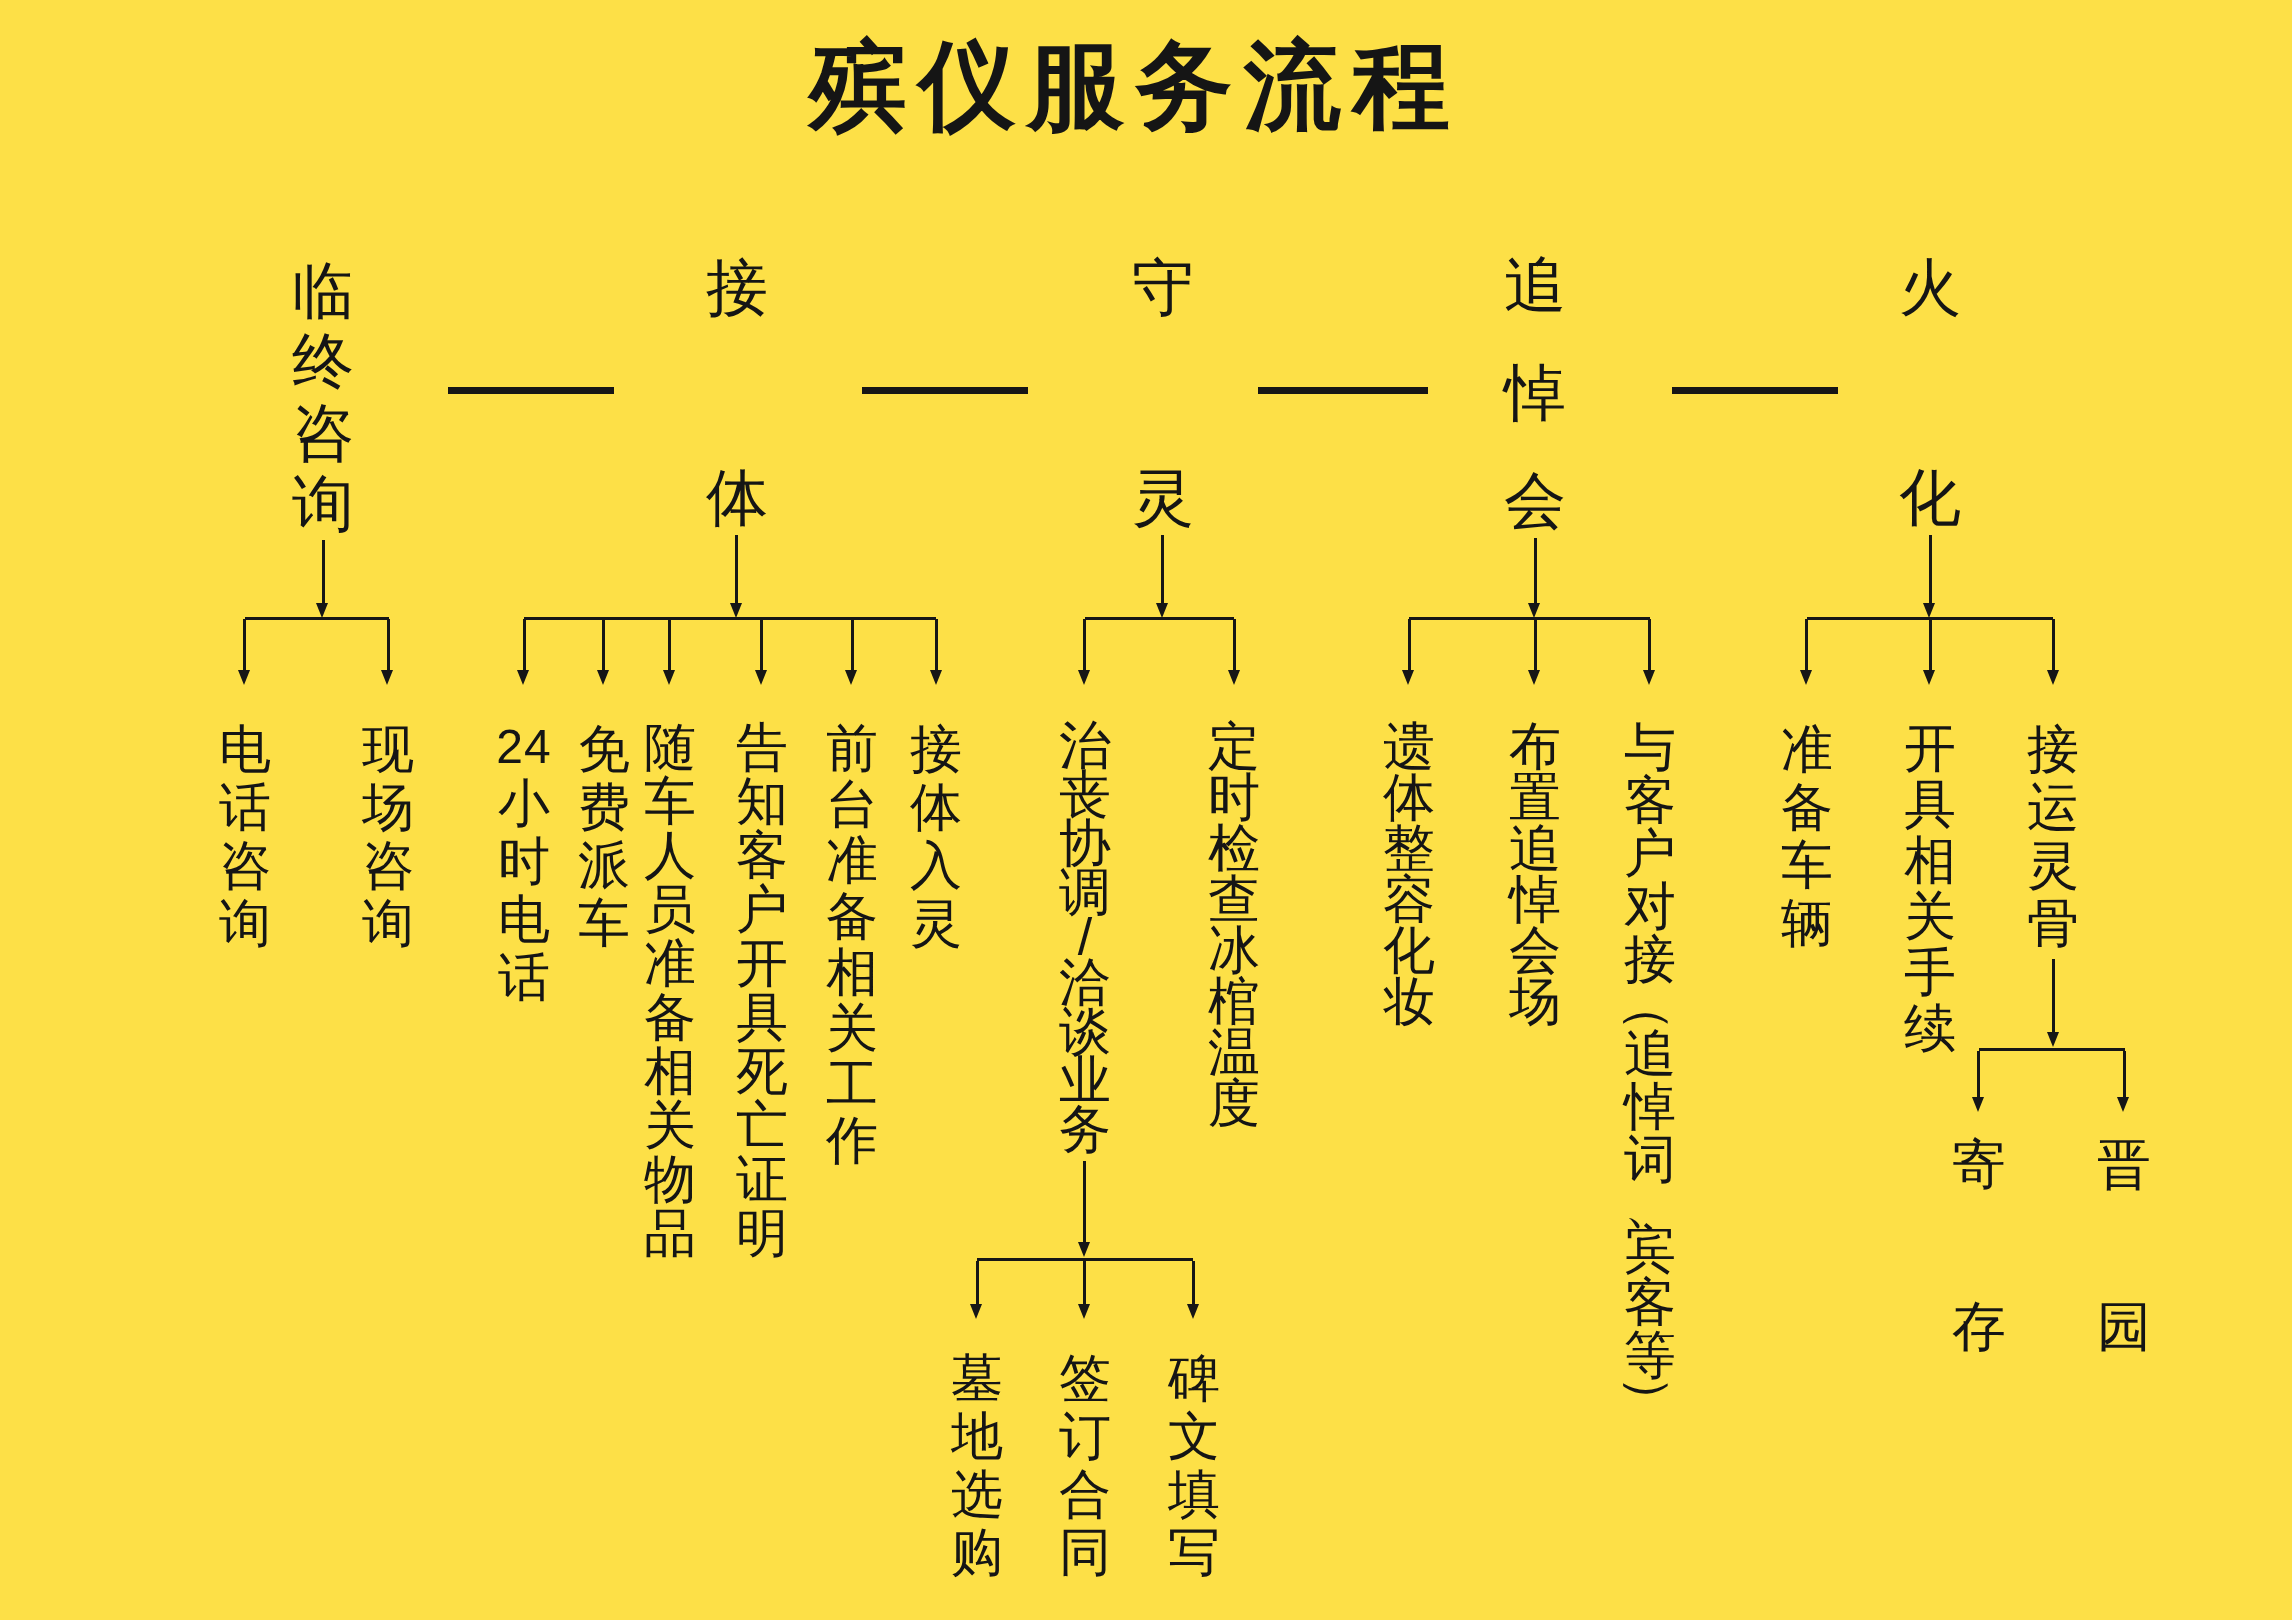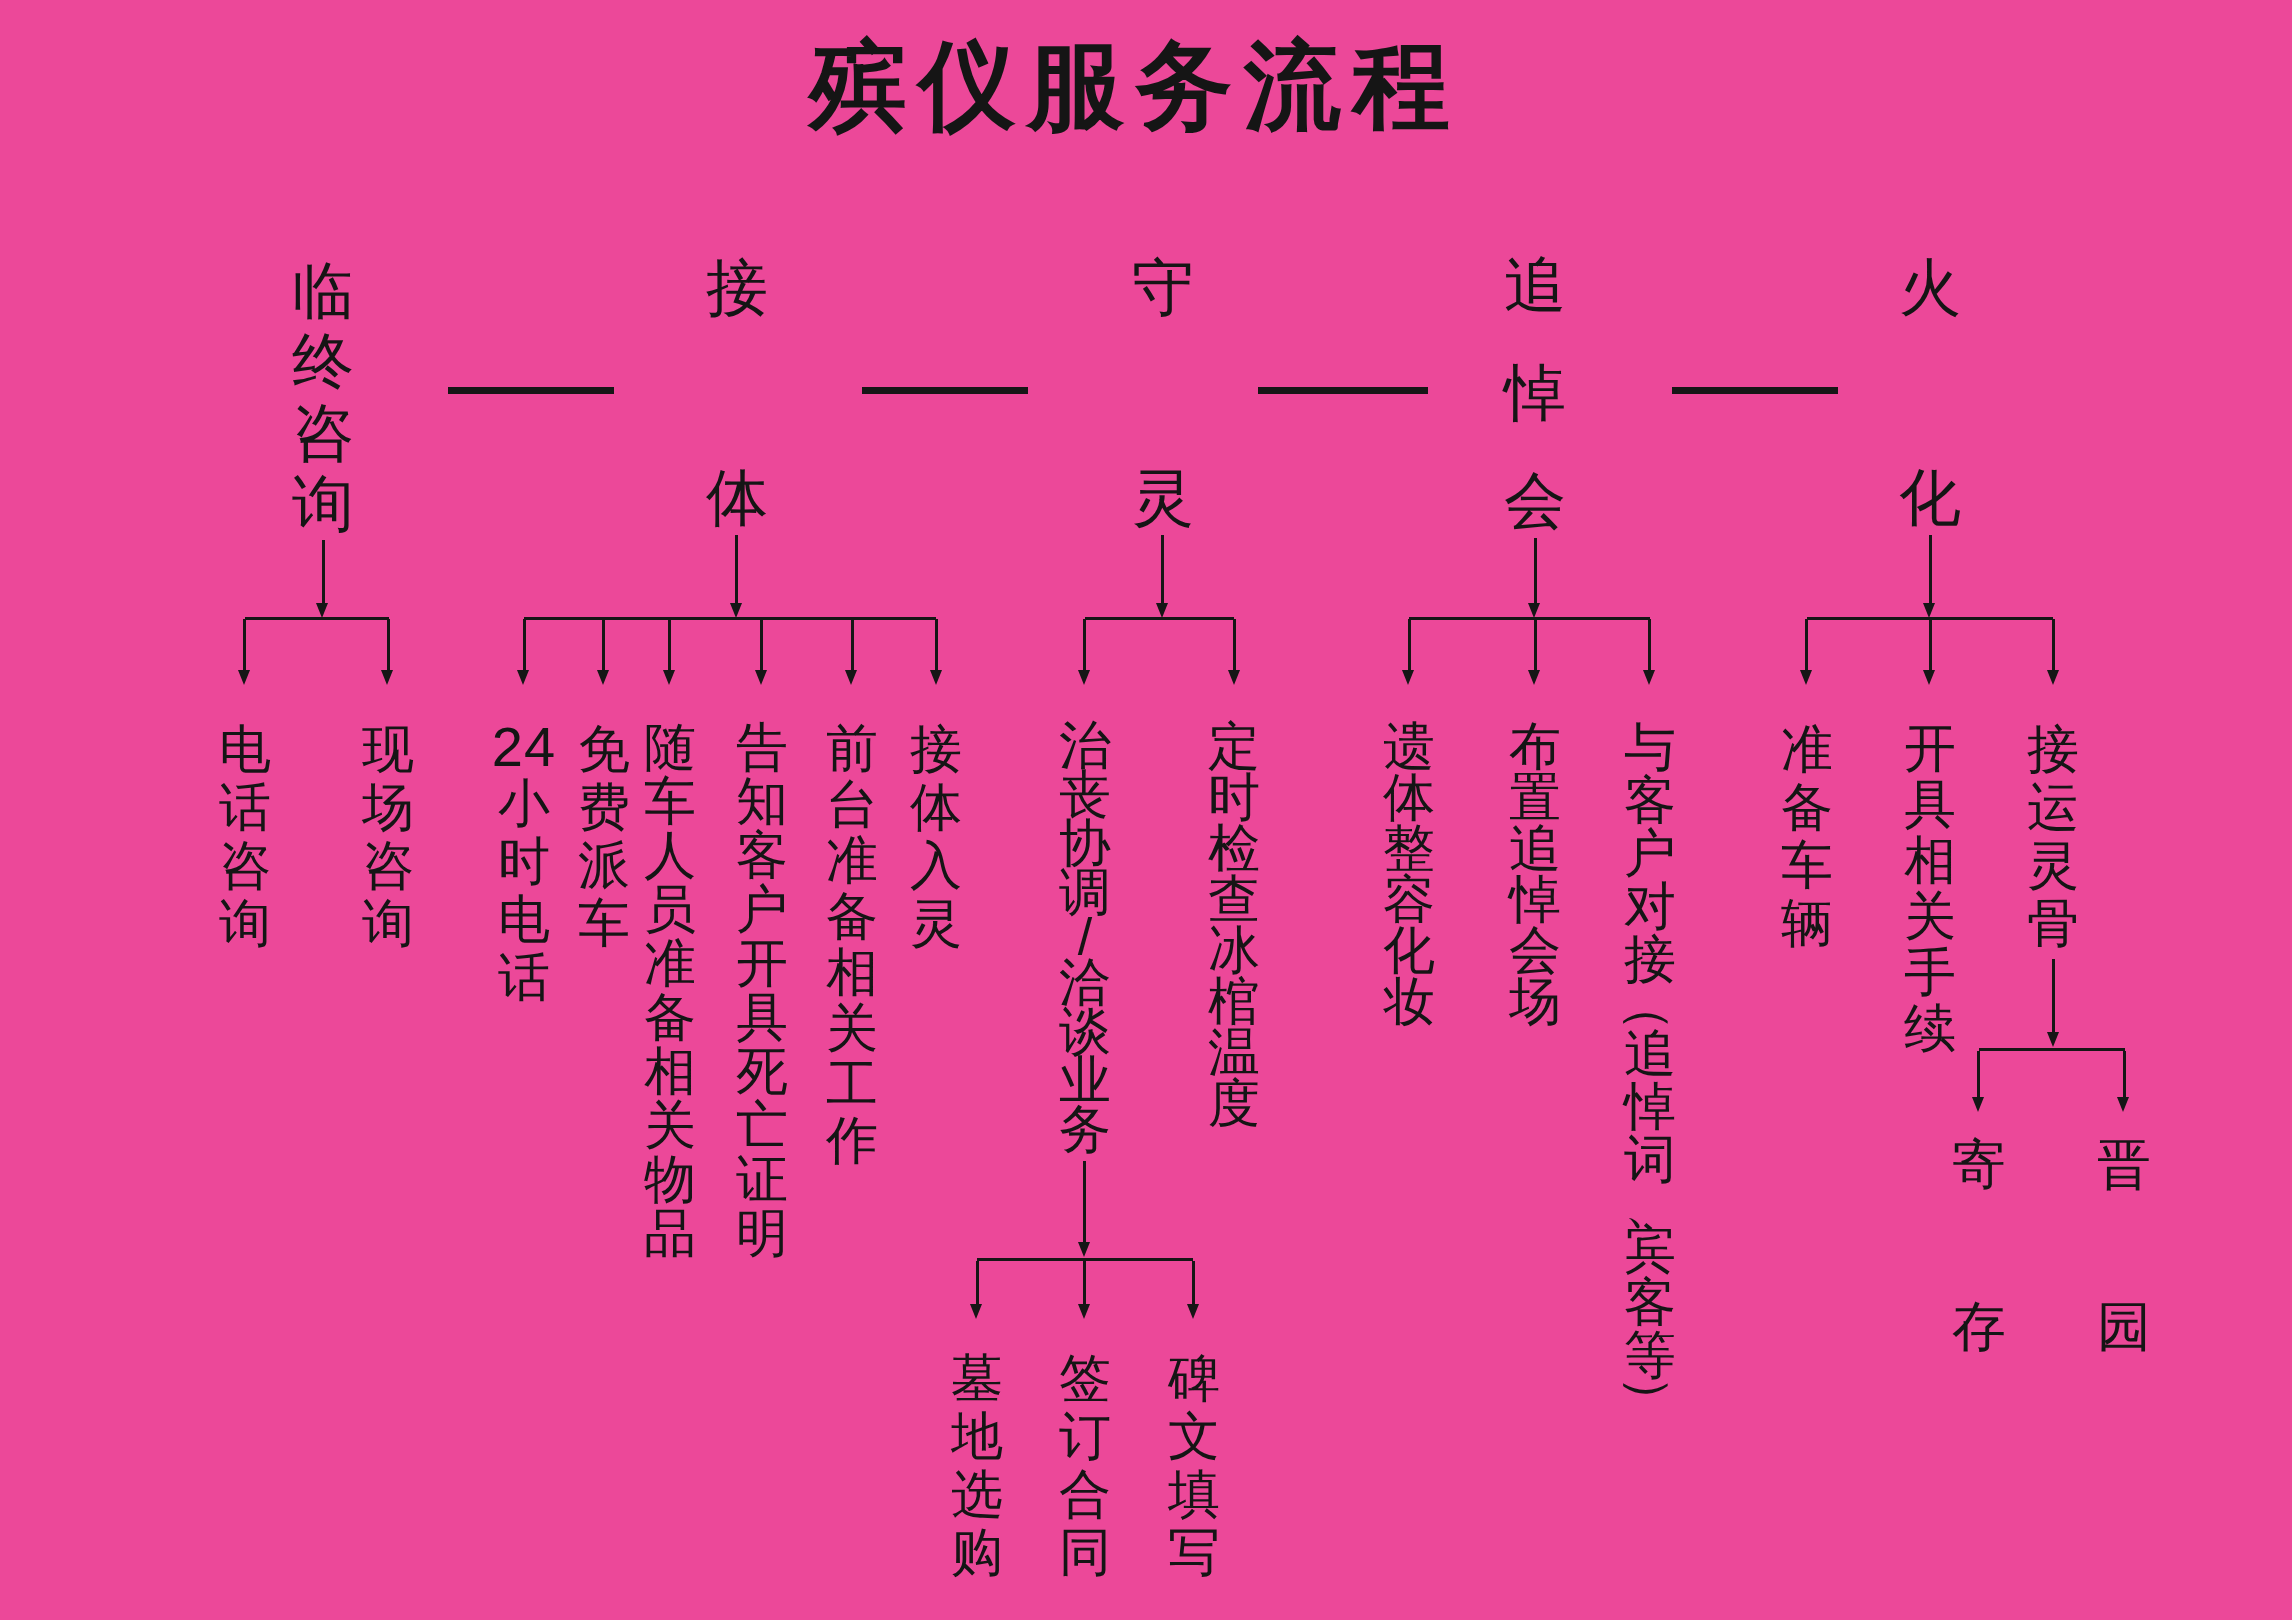--- a/index.html
+++ b/index.html
@@ -1,16 +1,16 @@
 <!DOCTYPE html>
 <html><head>
 <meta charset="utf-8">
 <style>
   html,body{margin:0;padding:0;background:#ffffff;}
-  #canvas{position:relative;width:2292px;height:1621px;background:#ec4899;overflow:hidden;
+  #canvas{position:relative;width:2292px;height:1621px;background:#fde047;overflow:hidden;
           font-family:"Liberation Sans","DejaVu Sans",sans-serif;color:#151515;}
   #page-title{position:absolute;top:25px;left:0;width:2271px;text-align:center;margin:0;
               font-size:97px;font-weight:700;letter-spacing:11.6px;line-height:1.25;color:#151515;}
   .vcol{position:absolute;width:68px;display:flex;flex-direction:column;align-items:center;}
   .vcol.sb{justify-content:space-between;}
   .cell{width:68px;display:flex;align-items:center;justify-content:center;
         font-size:52px;line-height:1;color:#151515;}
   .hcell{font-size:62px;height:62px;}
   .digits{font-size:45px;letter-spacing:1px;}
   .rot{transform:rotate(90deg);}
@@ -58,21 +58,21 @@
       <div class="vcol sb" style="left: 703px; top: 257px; height: 272px;">
         <div class="cell hcell">接</div>
         <div class="cell hcell">体</div>
       </div>
       <div class="line-v" style="left: 735px; top: 535px; height: 71px;"></div>
       <div class="arrow" style="left: 730px; top: 603px;"></div>
       <div class="line-h" style="left: 524px; top: 617px; width: 412px;"></div>
       <div class="line-v" style="left: 523px; top: 619px; height: 53px;"></div>
       <div class="arrow" style="left: 517px; top: 670px;"></div>
       <div class="vcol" style="left: 490px; top: 720px; height: 287px;">
-        <div class="cell digits" style="font-size: 56px; height: 54px;">24</div>
+        <div class="cell digits" style="font-size: 48px; height: 54px;">24</div>
         <div class="cell" style="font-size: 52px; height: 58px;">小</div>
         <div class="cell" style="font-size: 52px; height: 58px;">时</div>
         <div class="cell" style="font-size: 52px; height: 58px;">电</div>
         <div class="cell" style="font-size: 52px; height: 58px;">话</div>
       </div>
       <div class="line-v" style="left: 602px; top: 619px; height: 53px;"></div>
       <div class="arrow" style="left: 597px; top: 670px;"></div>
       <div class="vcol" style="left: 570px; top: 720px; height: 233px;">
         <div class="cell" style="font-size: 52px; height: 58px;">免</div>
         <div class="cell" style="font-size: 52px; height: 58px;">费</div>

